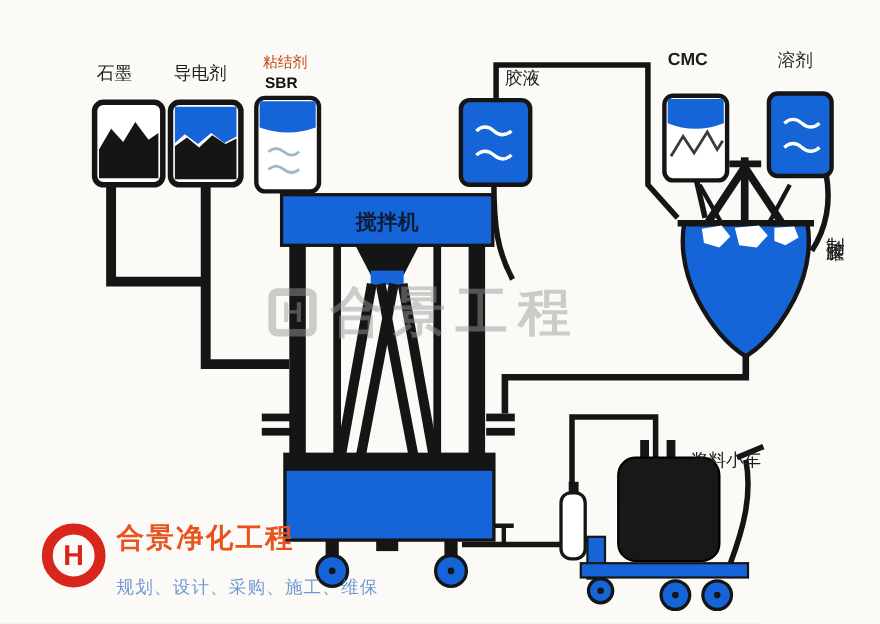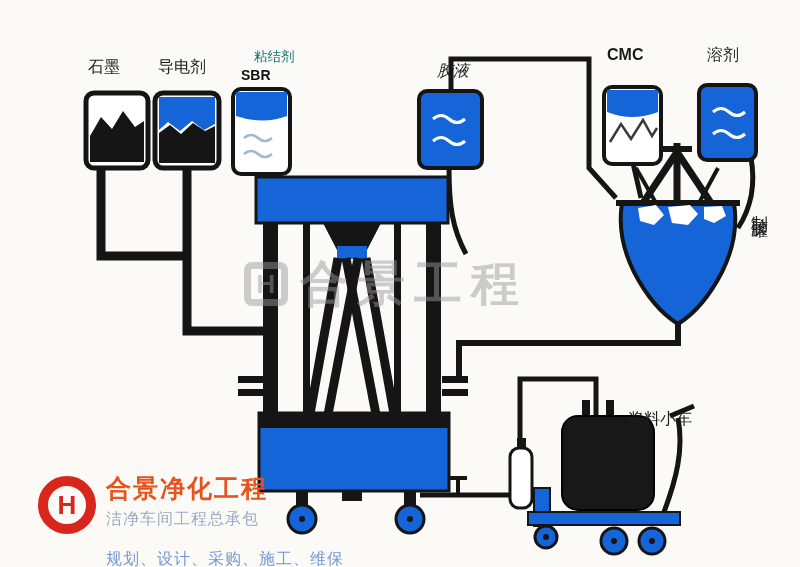--- a/index.html
+++ b/index.html
@@ -16,21 +16,21 @@
   }
   #diagram-svg{position:absolute;left:0;top:0;z-index:1;}
   .f-blue{fill:var(--accent-blue);}
   .f-black{fill:var(--pipe-black);}
   .f-white{fill:#ffffff;}
   .f-dark{fill:#181818;}
   .s-black{stroke:var(--pipe-black);}
   .s-white{stroke:#ffffff;}
   .no-fill{fill:none;}
   .lbl{position:absolute;z-index:3;color:#1c1c1c;font-size:16px;white-space:nowrap;}
-  .lbl-binder{font-size:13.5px;color:#0f766e;margin-left:15px;}
+  .lbl-binder{font-size:13.5px;color:#c2410c;}
   .lbl-sbr{font-size:14px;font-weight:bold;color:#111;}
   .lbl-cmc{font-weight:600;text-align:right;}
   .lbl-vert{writing-mode:vertical-rl;letter-spacing:3px;font-size:17px;}
   .lbl-mixer{left:256px;top:189px;width:192px;text-align:center;font-size:19px;font-weight:bold;color:#0e1c38;}
   #watermark{
     position:absolute;left:244px;top:252px;z-index:2;opacity:.48;
     display:flex;align-items:center;gap:12px;color:#9a9a9a;
   }
   #watermark .wm-mark{
     width:44px;height:44px;border:7px solid #9a9a9a;border-radius:8px;
@@ -178,28 +178,28 @@
 
   <div id="watermark">
     <div class="wm-mark">H</div>
     <div class="wm-text">合景工程</div>
   </div>
 
   <div class="lbl" style="left:88px;top:57px;">石墨</div>
   <div class="lbl" style="left:158px;top:57px;">导电剂</div>
   <div class="lbl lbl-binder" style="left:239px;top:48px;">粘结剂</div>
   <div class="lbl lbl-sbr" style="left:241px;top:67px;">SBR</div>
-  <div class="lbl" style="left:437px;top:61px;font-style:italic;">胶液</div>
+  <div class="lbl" style="left:459px;top:61px;">胶液</div>
   <div class="lbl lbl-cmc" style="left:607px;top:46px;">CMC</div>
   <div class="lbl" style="left:707px;top:45px;">溶剂</div>
   <div class="lbl lbl-vert" style="left:748px;top:202px;">制胶罐</div>
+  <div class="lbl lbl-mixer">搅拌机</div>
   <div class="lbl" style="left:628px;top:381px;margin-top:28px;">浆料小车</div>
 
   <div id="brand">
     <div class="brand-mark">H</div>
     <div class="brand-text">
       <div class="brand-title">合景净化工程</div>
-      <div class="brand-subtitle">洁净车间工程总承包</div>
       <div class="brand-tagline">规划、设计、采购、施工、维保</div>
     </div>
   </div>
 
 </div>
 
 </body></html>

